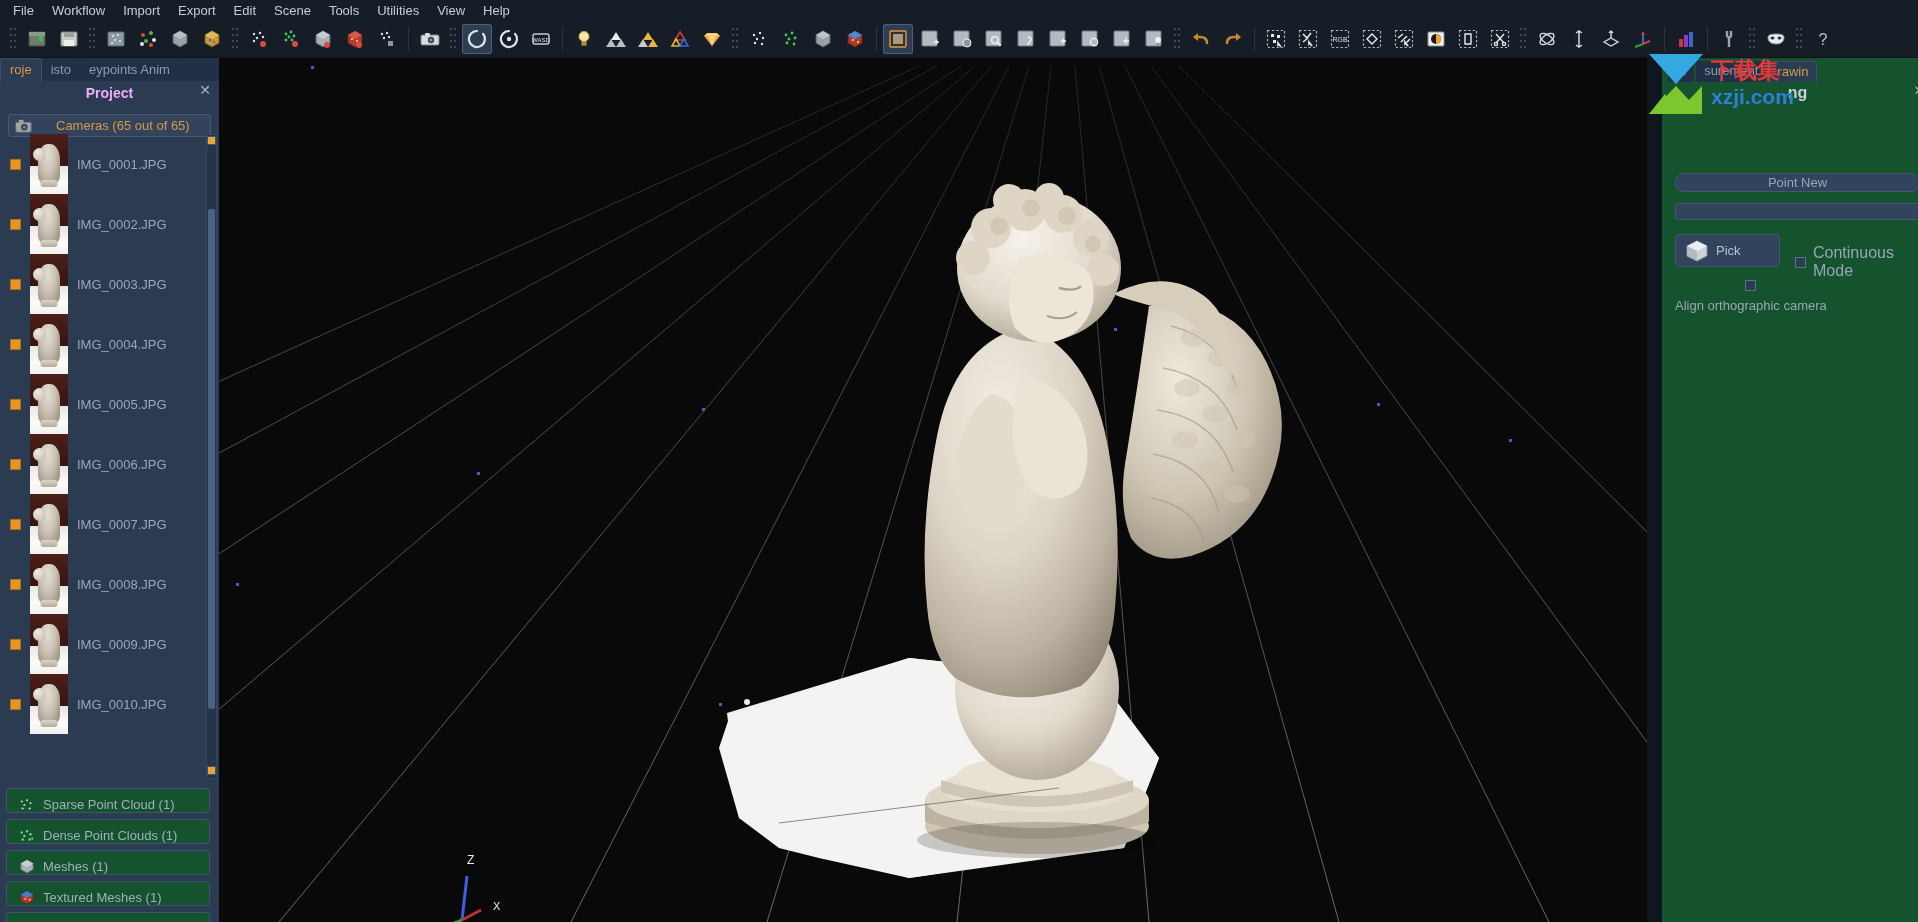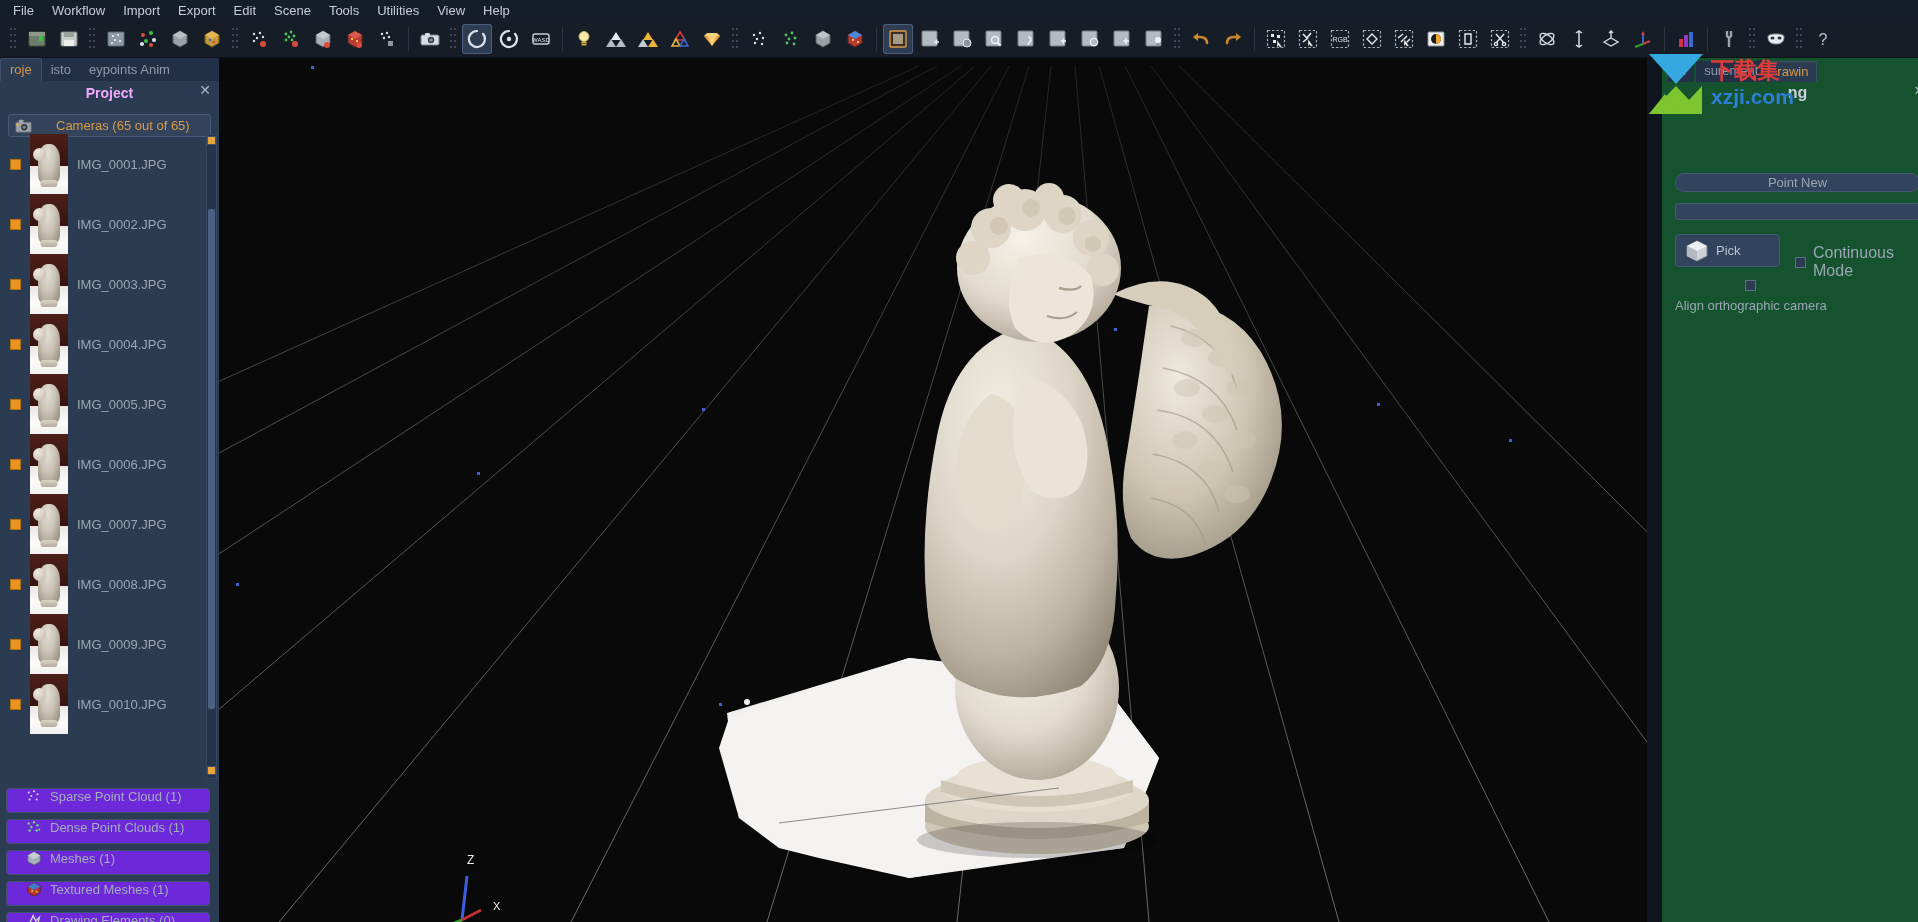--- a/index.html
+++ b/index.html
@@ -137,22 +137,22 @@
     position:absolute; right:2px; top:76px; width:11px; height:645px;
     background:#263449; border:1px solid #36465f;
   }
   .scroll-thumb{
     position:absolute; left:1px; top:74px; width:7px; height:500px;
     background:#4b6184; border-radius:2px;
   }
 
   .catbtn{
     position:absolute; left:6px; width:204px; height:25px;
-    background:#6d28d9; border:1px solid #41546f; border-radius:4px;
-    display:flex; align-items:flex-start; gap:8px; padding-left:19px;
+    background:#14532d; border:1px solid #41546f; border-radius:4px;
+    display:flex; align-items:flex-end; gap:8px; padding-left:12px;
     font-size:13px; color:#a3aebc;
   }
 
   
   .rightpanel{
     position:absolute; left:1647px; top:58px; width:271px; height:864px;
     background:#14532d;
     margin-left:15px;
   }
   .rtabs{

